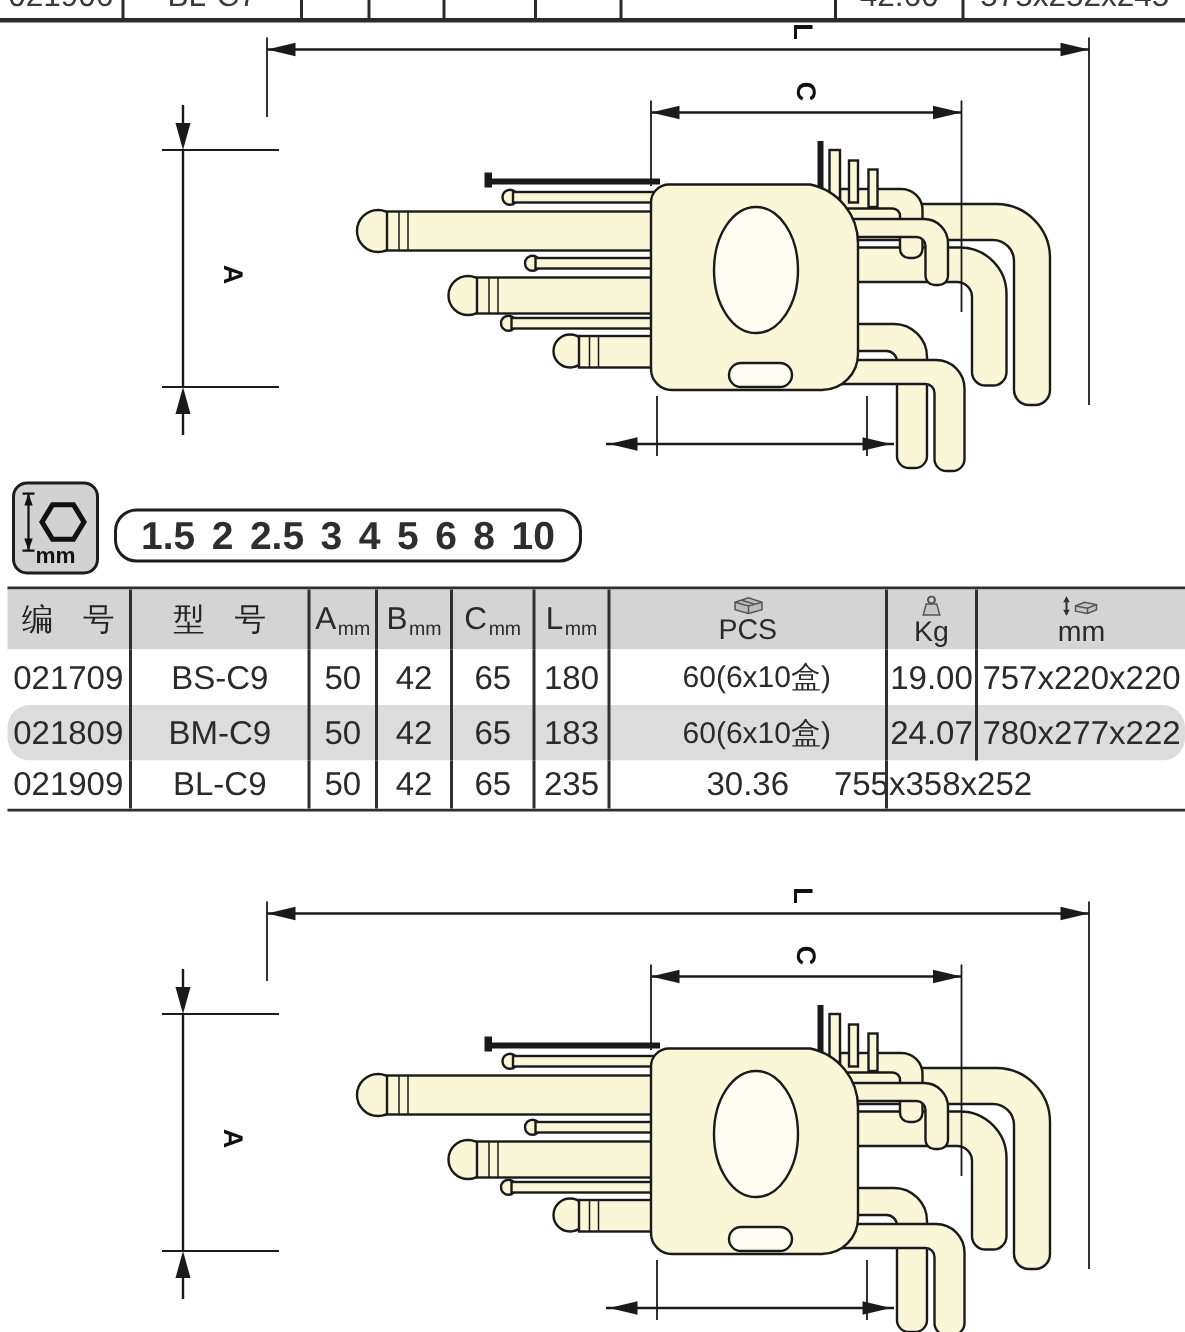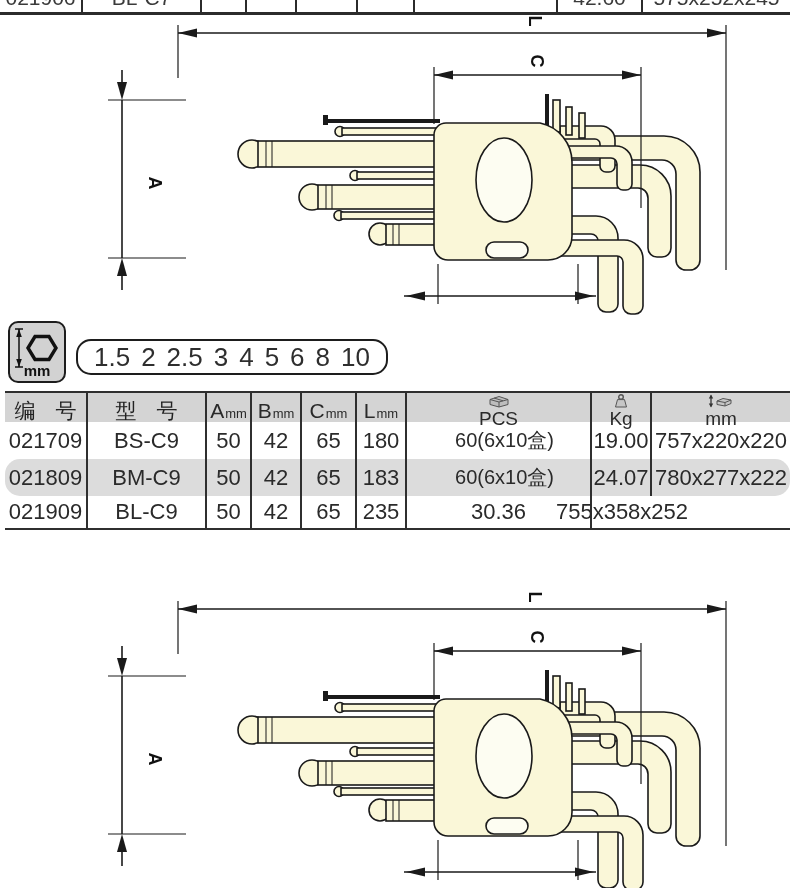--- a/index.html
+++ b/index.html
@@ -29,30 +29,30 @@
            font-size:18px;fill:#111;}
 
   
   .size-badge{position:absolute;top:321px;left:8px;width:58px;height:62px;background:#d2d2d2;
               border:2.5px solid #1d1d1d;border-radius:10px;box-sizing:border-box;}
   .size-badge .mm{position:absolute;bottom:2px;left:0;right:0;text-align:center;
                   font-weight:bold;font-size:15px;color:#111;}
   .size-pill{position:absolute;top:339px;left:76px;width:312px;height:36px;background:#fff;
              border:2.5px solid #1d1d1d;border-radius:15px;box-sizing:border-box;
              display:flex;align-items:center;justify-content:space-between;padding:0 16px;}
-  .size-pill span{font-size:26px;color:#2e2e2e;white-space:nowrap;}
+  .size-pill span{font-size:26px;color:#2e2e2e;white-space:nowrap;font-weight:bold;}
 
   
   .spec{position:absolute;top:391px;left:5px;width:785px;border-top:2.5px solid #2f2f2f;
         border-bottom:2.5px solid #2f2f2f;}
   .srow{display:grid;grid-template-columns:83px 119px 45px 50px 55px 50px 185px 60px 138px;}
   .scell{border-right:2px solid #2f2f2f;display:flex;align-items:center;justify-content:center;
          font-size:22px;color:#2a2a2a;white-space:nowrap;}
   .scell:last-child{border-right:none;}
-  .srow.head{height:29px;background:#d4d4d4;}
+  .srow.head{height:40px;background:#d4d4d4;}
   .srow.r1,.srow.r3{height:37px;background:#ffffff;text-align:center;}
   .srow.r2{height:37px;background:#dcdcdc;border-radius:15px;}
   .srow.r3{height:32px;}
   .cjk{letter-spacing:7px;font-size:21px;color:#222;text-indent:7px;}
   .abcl .big{font-size:21px;}
   .abcl .sub{font-size:13px;align-self:flex-end;padding-bottom:7px;margin-left:1px;}
   .scell.stack{flex-direction:column;justify-content:center;line-height:1;padding-top:1px;}
   .scell.stack .lbl{font-size:19px;margin-top:1px;}
   .hicon{display:block;}
   .pcs-val{font-size:20px;padding-left:12px;}

